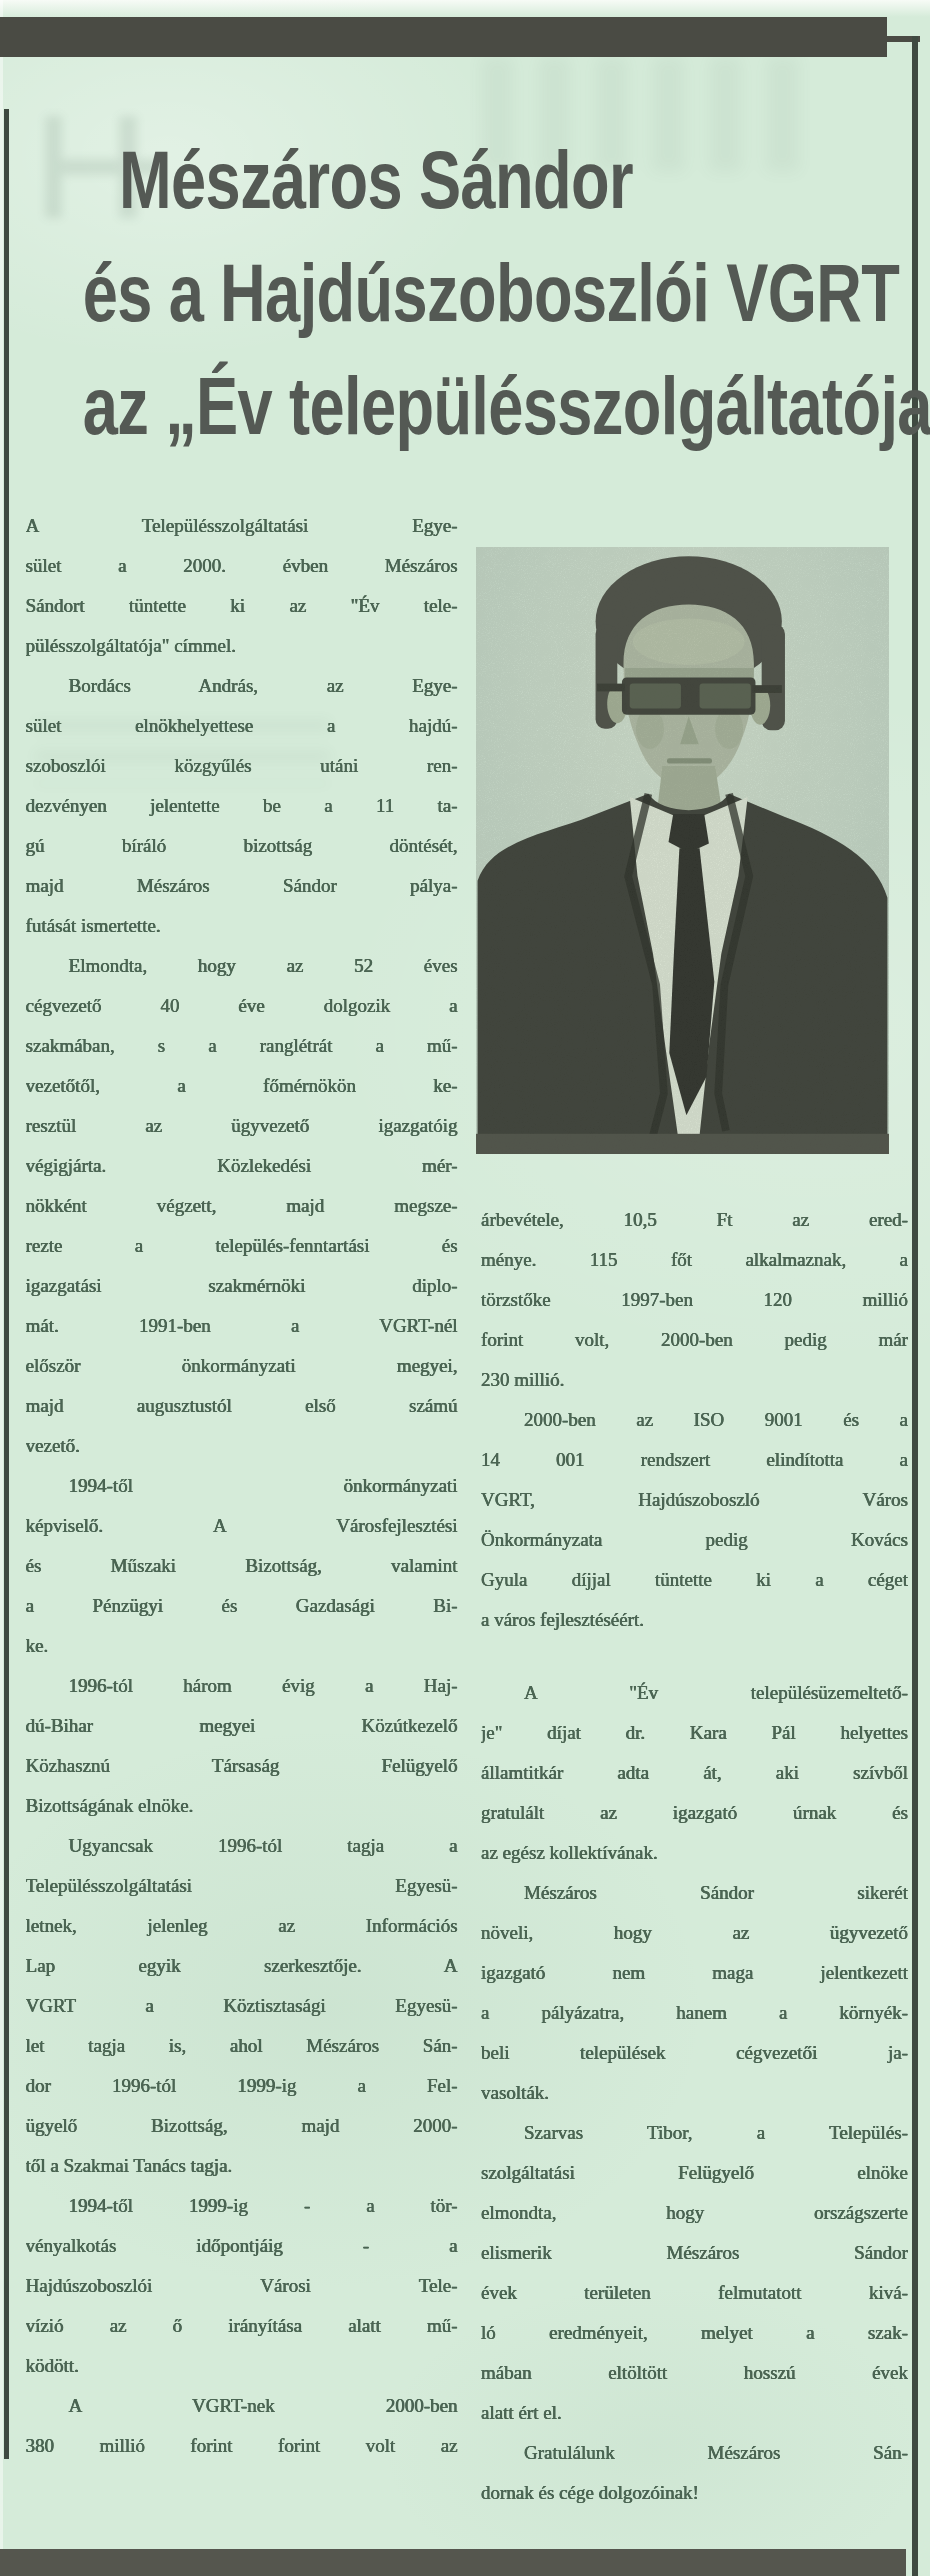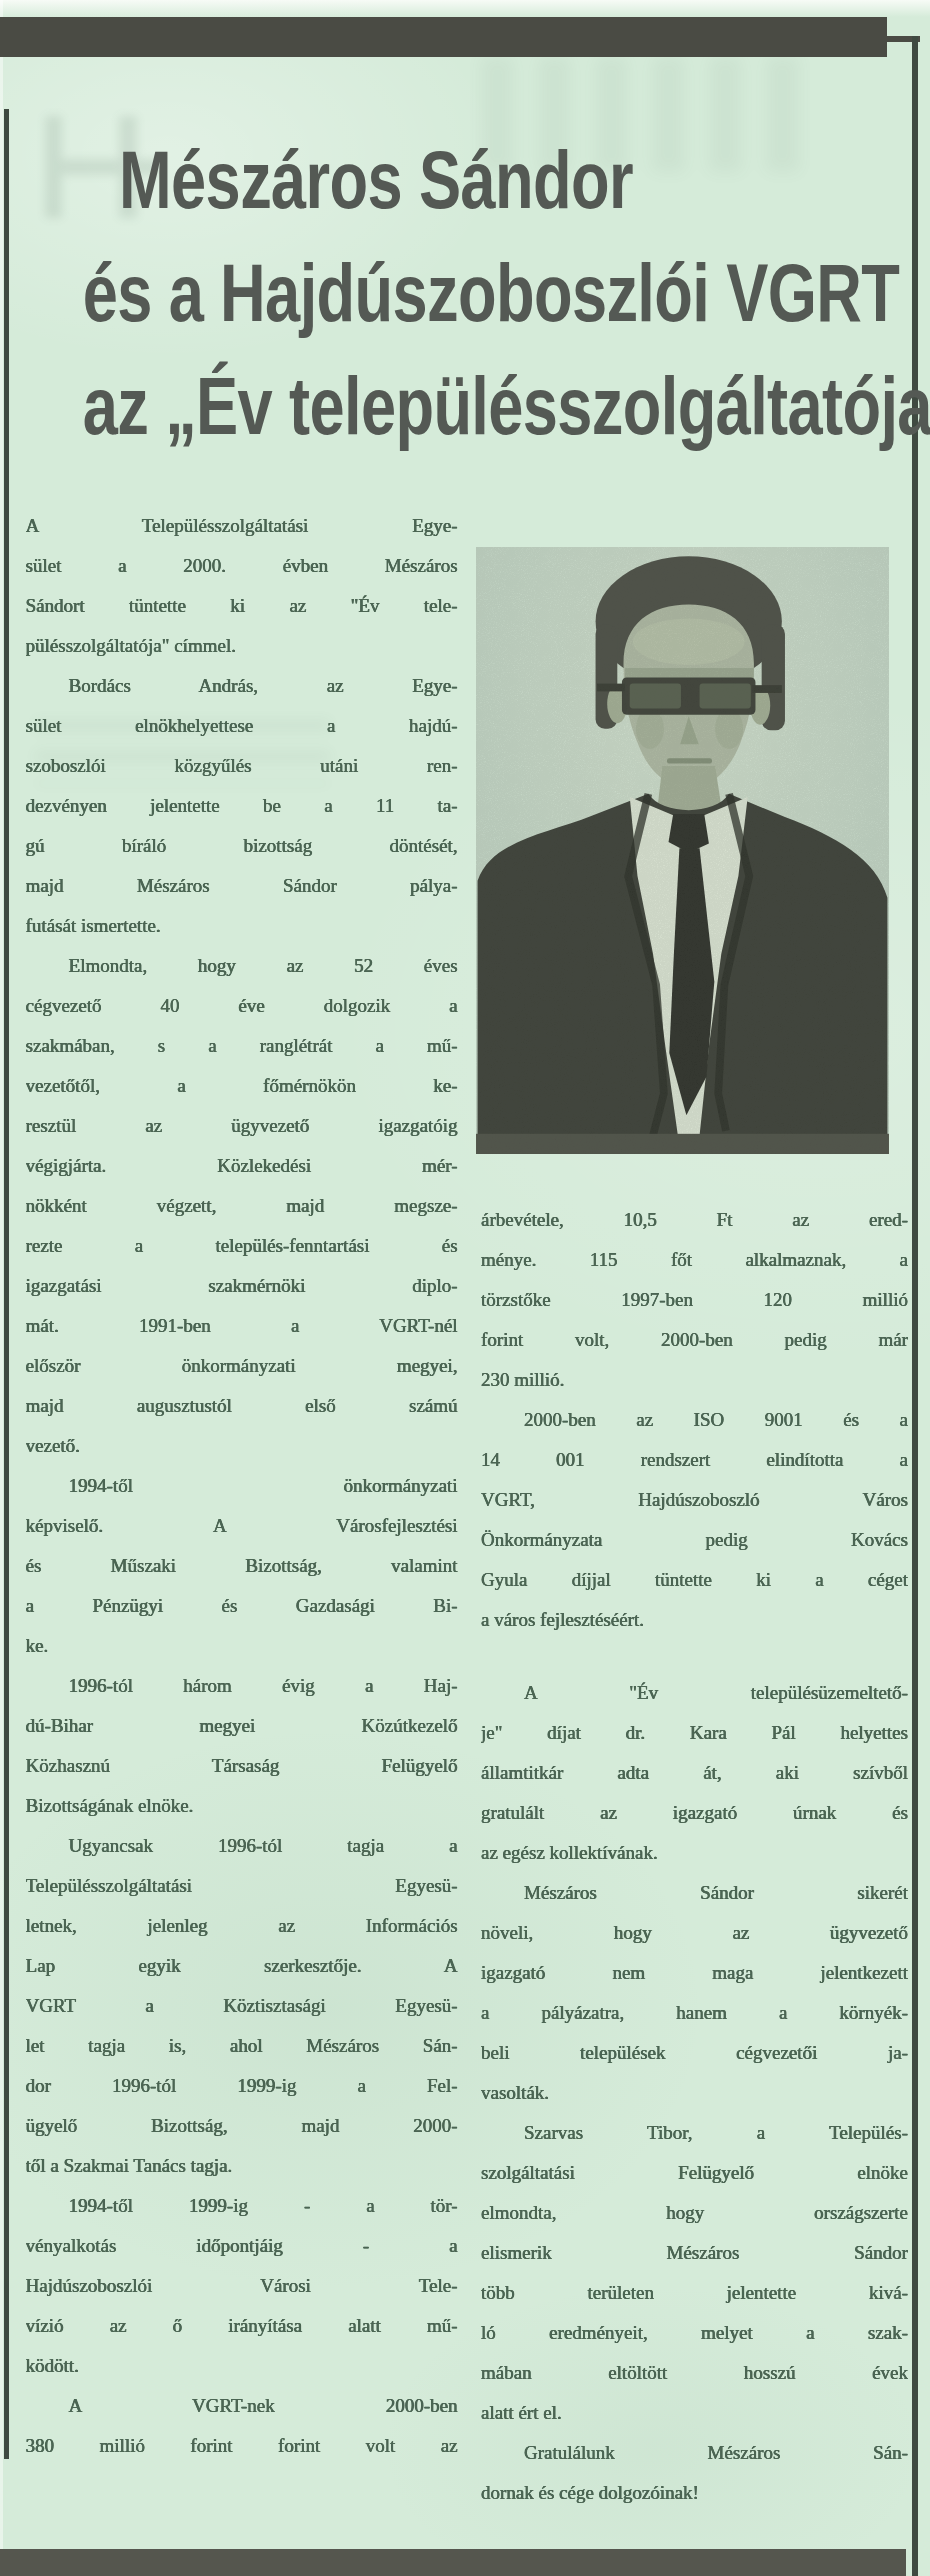--- a/index.html
+++ b/index.html
@@ -232,21 +232,21 @@
         <div class="line">igazgató nem maga jelentkezett</div>
         <div class="line">a pályázatra, hanem a környék-</div>
         <div class="line">beli települések cégvezetői ja-</div>
         <div class="line last">vasolták.</div>
       </div>
       <div class="para">
         <div class="line indent">Szarvas Tibor, a Település-</div>
         <div class="line">szolgáltatási Felügyelő elnöke</div>
         <div class="line">elmondta, hogy országszerte</div>
         <div class="line">elismerik Mészáros Sándor</div>
-        <div class="line">több területen jelentette kivá-</div>
+        <div class="line">évek területen felmutatott kivá-</div>
         <div class="line">ló eredményeit, melyet a szak-</div>
         <div class="line">mában eltöltött hosszú évek</div>
         <div class="line last">alatt ért el.</div>
       </div>
       <div class="para">
         <div class="line indent">Gratulálunk Mészáros Sán-</div>
         <div class="line last">dornak és cége dolgozóinak!</div>
       </div>
     </div>
 </div>

